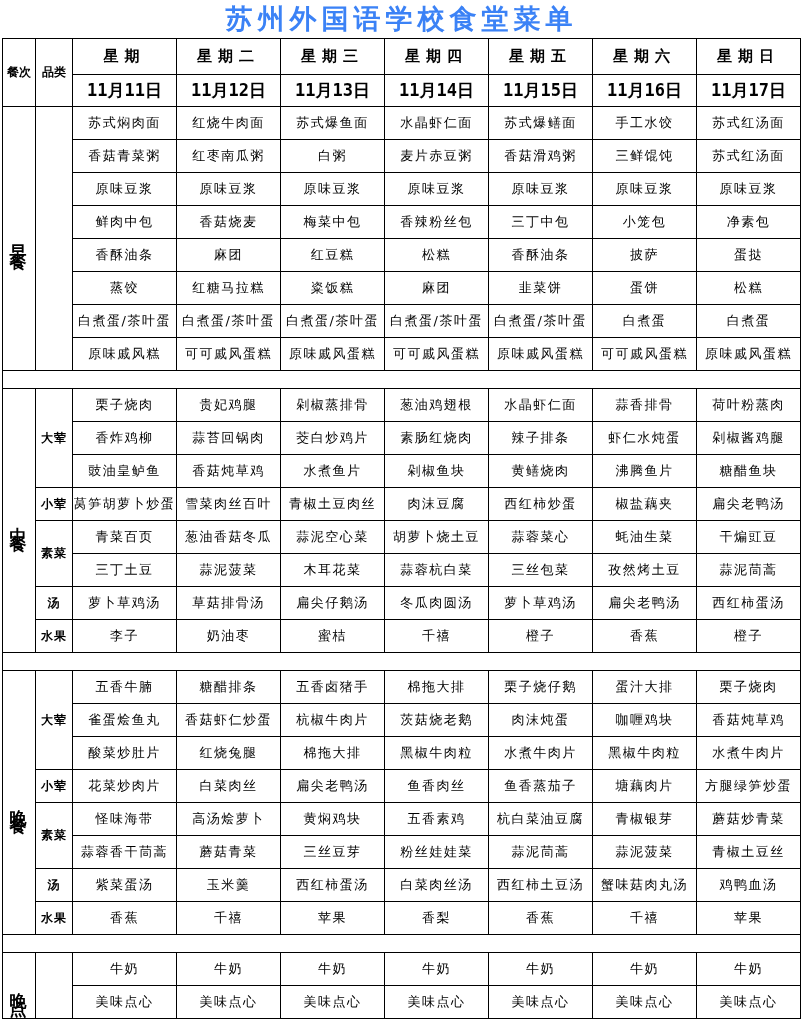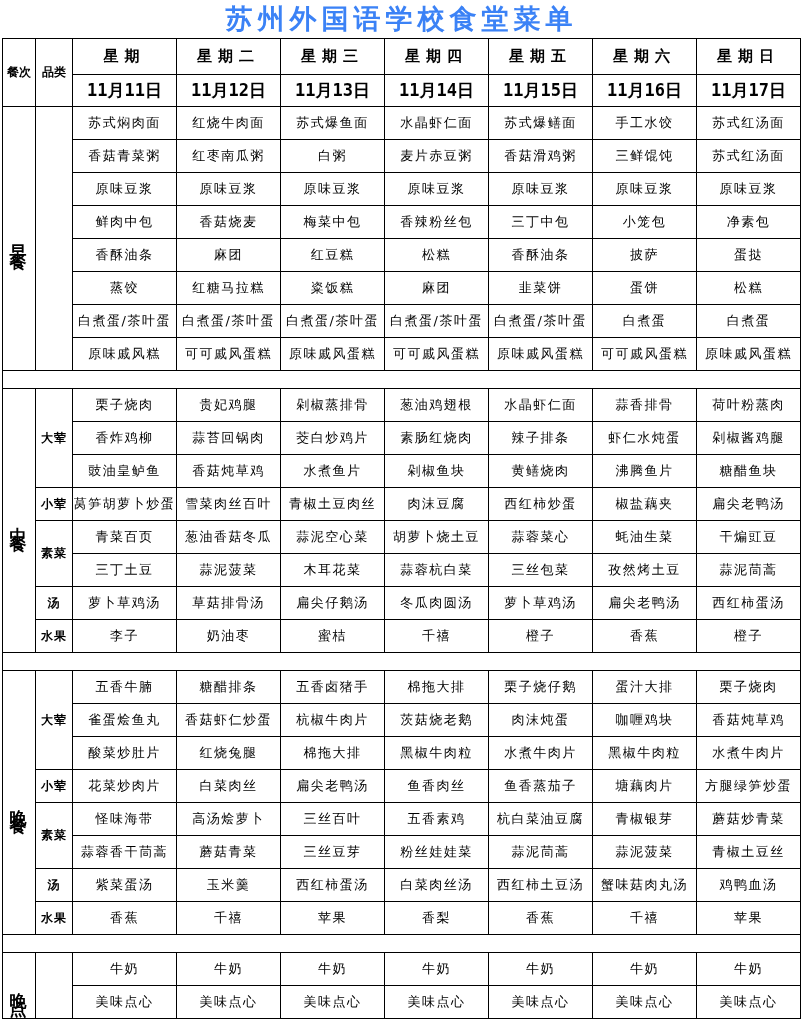--- a/index.html
+++ b/index.html
@@ -308,21 +308,21 @@
           <td class="item-cell">扁尖老鸭汤</td>
           <td class="item-cell">鱼香肉丝</td>
           <td class="item-cell">鱼香蒸茄子</td>
           <td class="item-cell">塘藕肉片</td>
           <td class="item-cell">方腿绿笋炒蛋</td>
         </tr>
         <tr class="menu-row">
           <td class="cat-label" rowspan="2">素菜</td>
           <td class="item-cell">怪味海带</td>
           <td class="item-cell">高汤烩萝卜</td>
-          <td class="item-cell">三丝百叶</td>
+          <td class="item-cell">黄焖鸡块</td>
           <td class="item-cell">五香素鸡</td>
           <td class="item-cell">杭白菜油豆腐</td>
           <td class="item-cell">青椒银芽</td>
           <td class="item-cell">蘑菇炒青菜</td>
         </tr>
         <tr class="menu-row">
           <td class="item-cell">蒜蓉香干茼蒿</td>
           <td class="item-cell">蘑菇青菜</td>
           <td class="item-cell">三丝豆芽</td>
           <td class="item-cell">粉丝娃娃菜</td>

